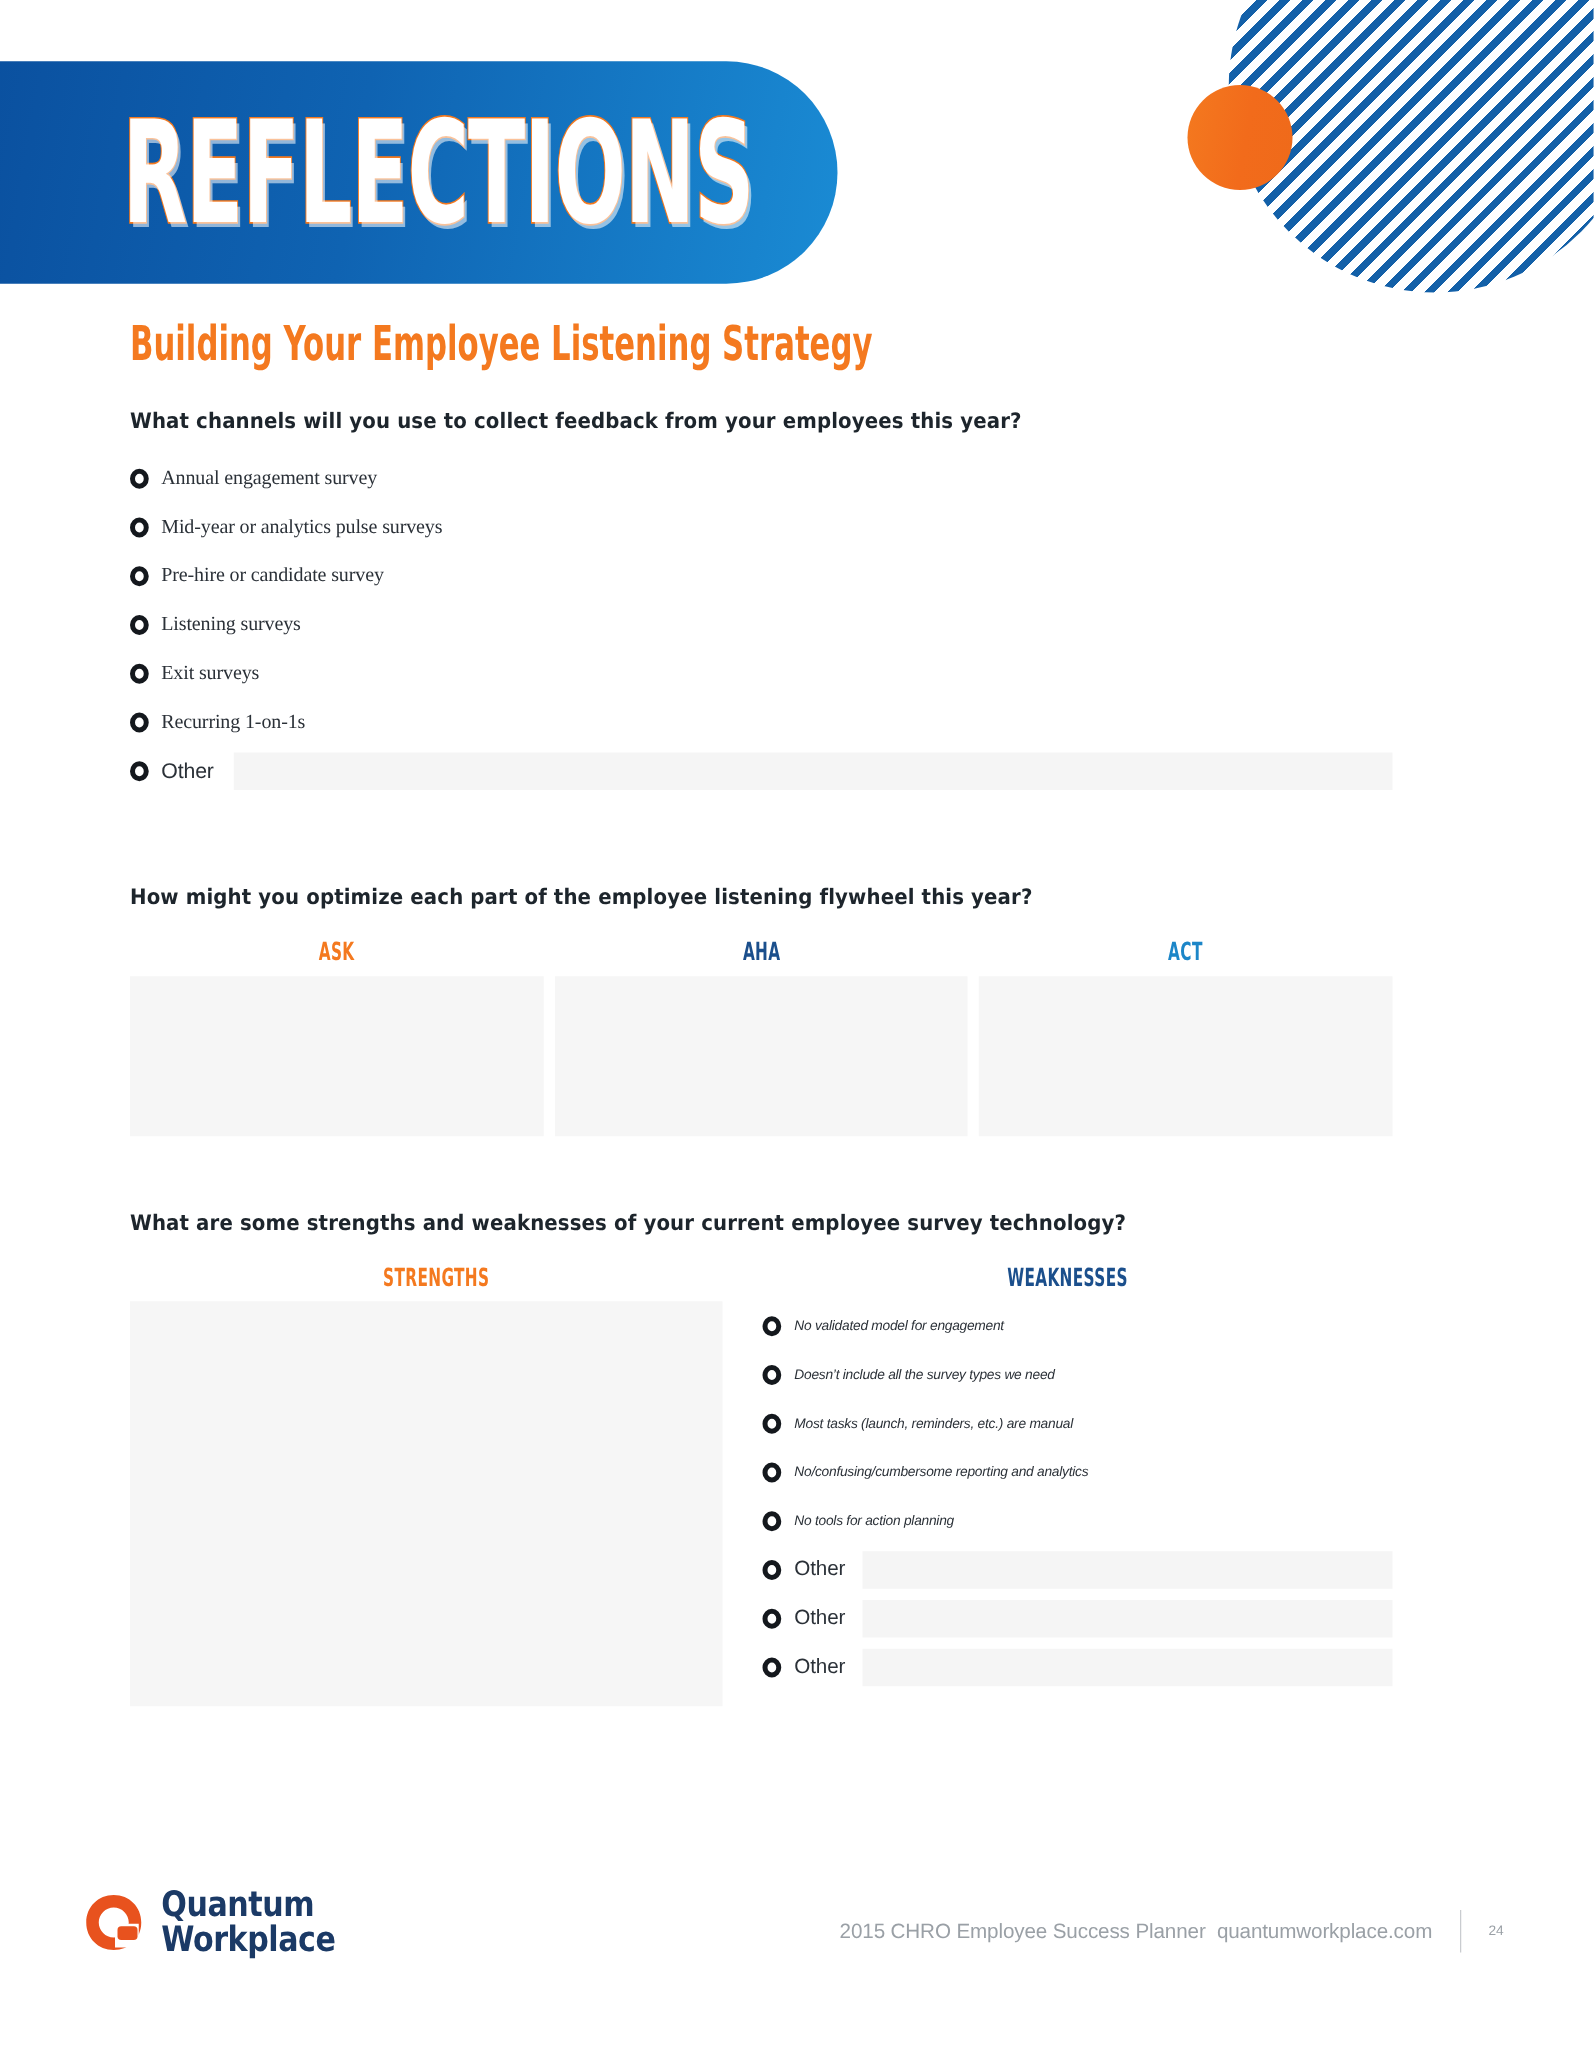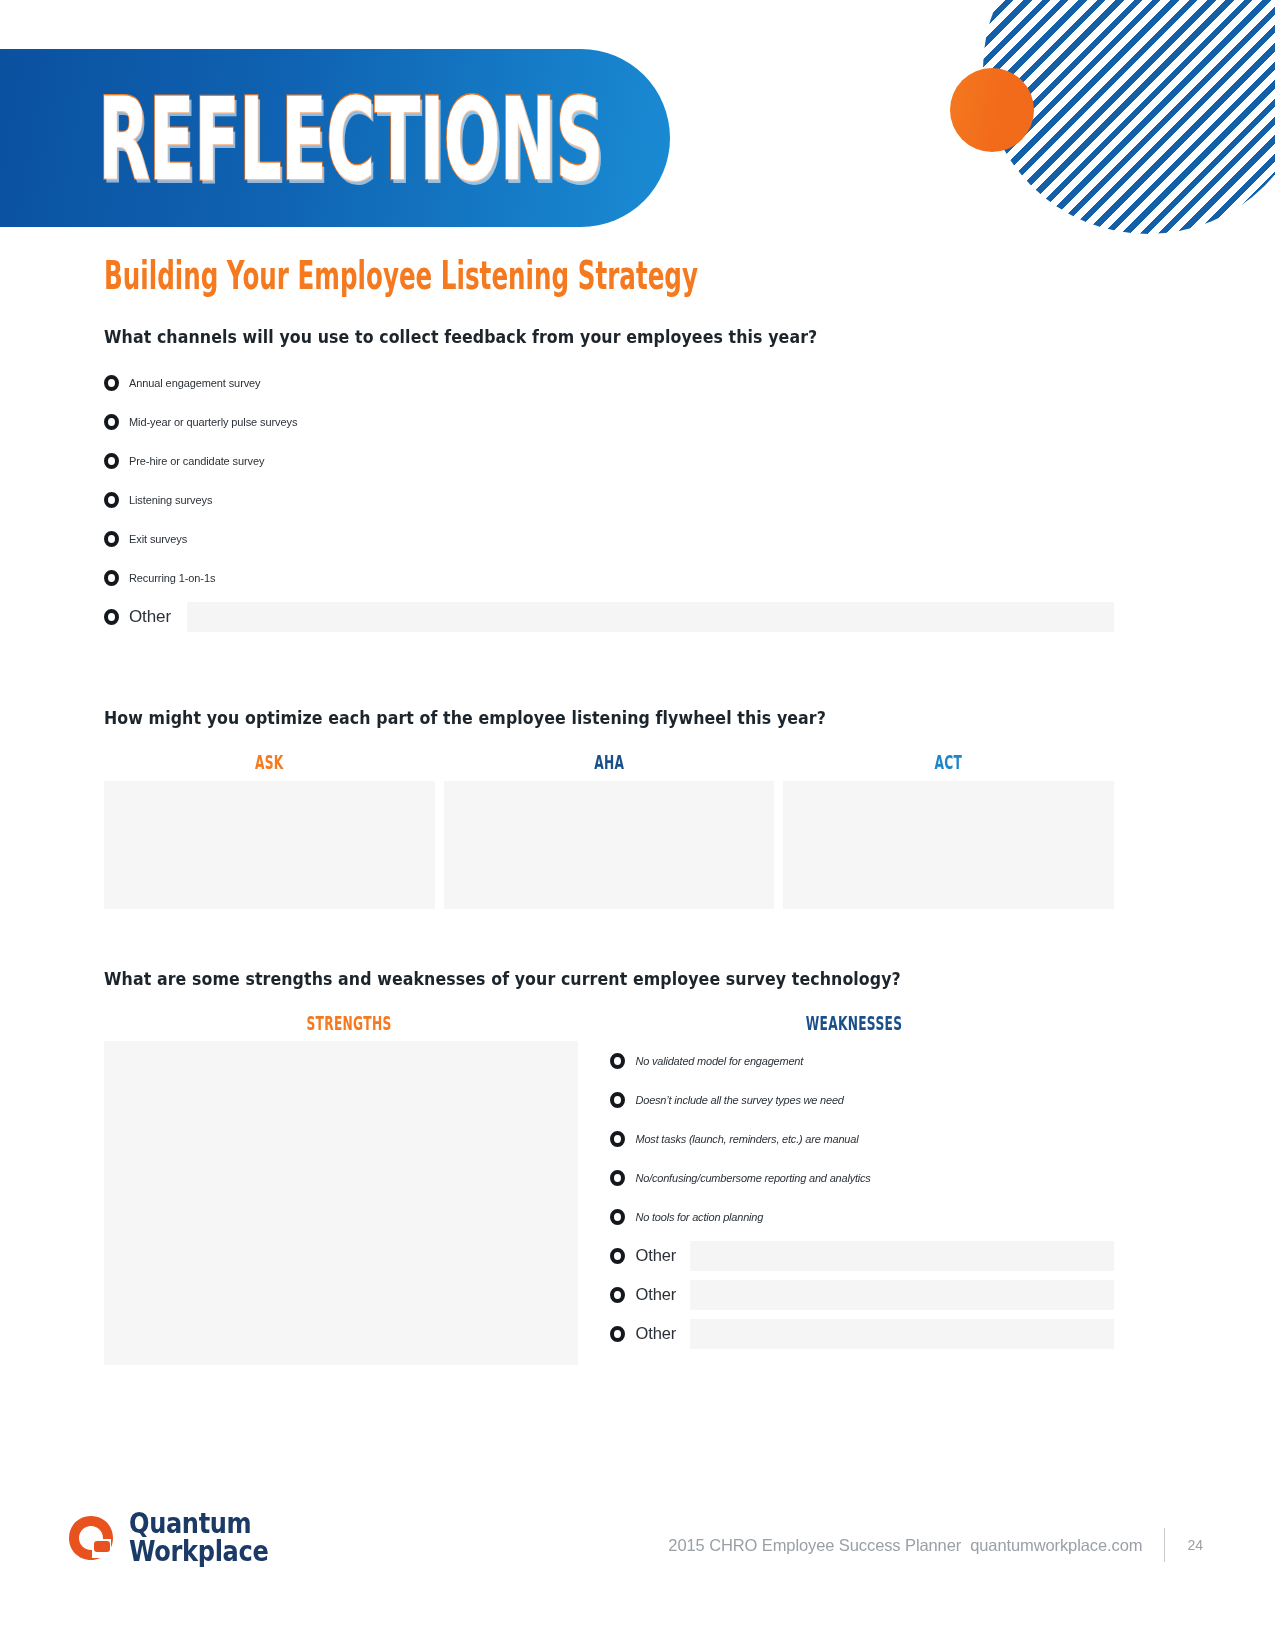--- a/index.html
+++ b/index.html
@@ -119,23 +119,23 @@
   .ring {
     flex: 0 0 auto;
     width: 15px;
     height: 16px;
     border: 4px solid #14181d;
     border-radius: 50%;
     margin-right: 10px;
   }
 
   .check-label {
-    font-size: 11px;
+    font-size: 16px;
     color: #2b3138;
-    font-family: Liberation Sans, sans-serif;
+    font-family: Liberation Serif, serif;
     letter-spacing: -0.1px;
     white-space: nowrap;
   }
 
   .other-row { display: flex; align-items: center; height: 39px; }
   .other-row .ring { margin-right: 10px; }
   .other-label {
     font-size: 17px;
     color: #2b3138;
     letter-spacing: -0.1px;
@@ -284,21 +284,21 @@
     color: #9aa0a6;
   }
   .footer-text { letter-spacing: -0.1px; }
   .footer-url  { margin-left: 9px; letter-spacing: -0.1px; }
   .footer-div {
     width: 1px;
     height: 34px;
     background: #c9ccd0;
     margin: 0 22px 0 22px;
   }
-  .footer-page { color: #9aa0a6; font-size: 14px; }
+  .footer-page { color: #9aa0a6; font-size: 11px; }
 </style>
 </head>
 <body>
 
 <div class="page">
 
   <div class="deco-stripes"></div>
   <div class="deco-circle"></div>
 
   <div class="banner">
@@ -311,21 +311,21 @@
 
     <div class="question">What channels will you use to collect feedback from your employees this year?</div>
 
     <div class="check-list">
       <div class="check-row">
         <span class="ring"></span>
         <span class="check-label">Annual engagement survey</span>
       </div>
       <div class="check-row">
         <span class="ring"></span>
-        <span class="check-label">Mid-year or quarterly pulse surveys</span>
+        <span class="check-label">Mid-year or analytics pulse surveys</span>
       </div>
       <div class="check-row">
         <span class="ring"></span>
         <span class="check-label">Pre-hire or candidate survey</span>
       </div>
       <div class="check-row">
         <span class="ring"></span>
         <span class="check-label">Listening surveys</span>
       </div>
       <div class="check-row">

